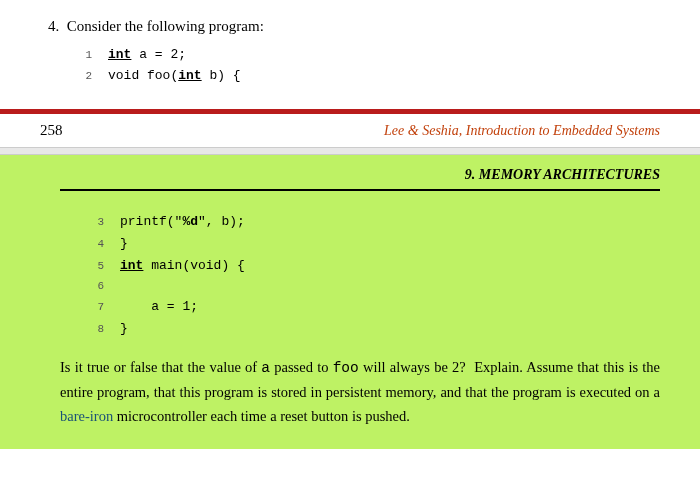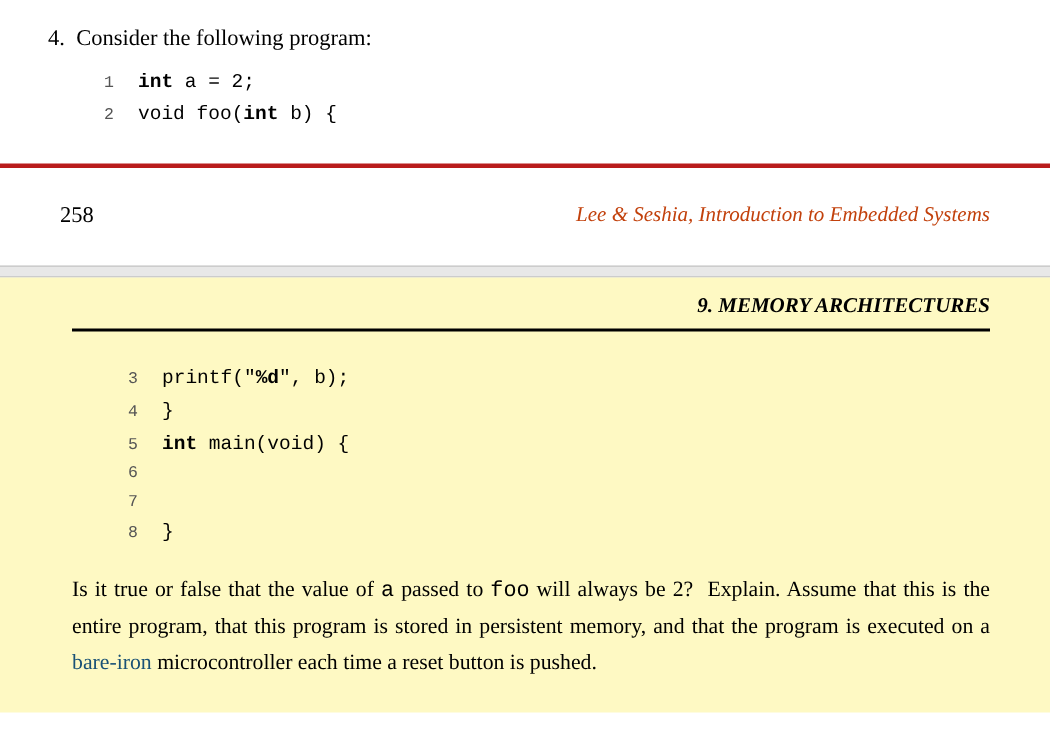--- a/index.html
+++ b/index.html
@@ -12,21 +12,21 @@
       background: #ffffff;
       font-family: 'Times New Roman', Times, serif;
       font-size: 15px;
       color: #000000;
       width: 700px;
       min-height: 504px;
     }
 
     .page-top {
       background: #ffffff;
-      padding: 18px 40px 12px 32px;
+      padding: 18px 40px 12px 48px;
     }
 
     .question-header {
       font-size: 15px;
       margin-bottom: 10px;
     }
 
     .code-block {
       font-family: 'Courier New', Courier, monospace;
       font-size: 13px;
@@ -43,32 +43,33 @@
       width: 24px;
       font-size: 11px;
       color: #555;
       text-align: right;
       margin-right: 16px;
       flex-shrink: 0;
     }
 
     .kw-int {
       font-weight: bold;
+      text-decoration: underline;
     }
 
     .kw-void {
       font-weight: normal;
     }
 
     .page-footer-top {
       display: flex;
       justify-content: space-between;
-      align-items: flex-start;
-      padding: 24px 40px;
-      border-top: 3px solid #b91c1c;
+      align-items: flex-end;
+      padding: 8px 40px;
+      border-top: 5px solid #b91c1c;
       margin-top: 10px;
     }
 
     .page-number-left {
       font-size: 15px;
       font-weight: normal;
     }
 
     .page-footer-title {
       font-style: italic;
@@ -77,22 +78,22 @@
     }
 
     .divider {
       height: 8px;
       background: #e8e8e8;
       border-top: 1px solid #ccc;
       border-bottom: 1px solid #ccc;
     }
 
     .page-bottom {
-      background: #fef9c3;
-      padding: 0px 40px 20px 48px;
+      background: #bef264;
+      padding: 0px 40px 20px 60px;
     }
 
     .chapter-header {
       display: flex;
       justify-content: flex-end;
       padding: 12px 0 6px 0;
       border-bottom: 2px solid #000;
       margin-bottom: 20px;
     }
 
@@ -182,20 +183,21 @@
         <span class="kw-int">int</span> main(<span class="kw-void">void</span>) {
       </span>
     </div>
 
     <div class="code-line">
       <span class="line-num">6</span>
     </div>
 
     <div class="code-line">
       <span class="line-num">7</span>
+      <span>&nbsp;&nbsp;&nbsp;&nbsp;a = 1;</span>
     </div>
 
     <div class="code-line">
       <span class="line-num">8</span>
       <span>}</span>
     </div>
   </div>
 
   <div class="question-text">
     Is it true or false that the value of <span class="inline-code">a</span> passed to <span class="inline-code">foo</span> will always be 2?&nbsp; Explain. Assume that this is the entire program, that this program is stored in persistent memory, and that the program is executed on a <a class="link-text">bare-iron</a> microcontroller each time a reset button is pushed.

